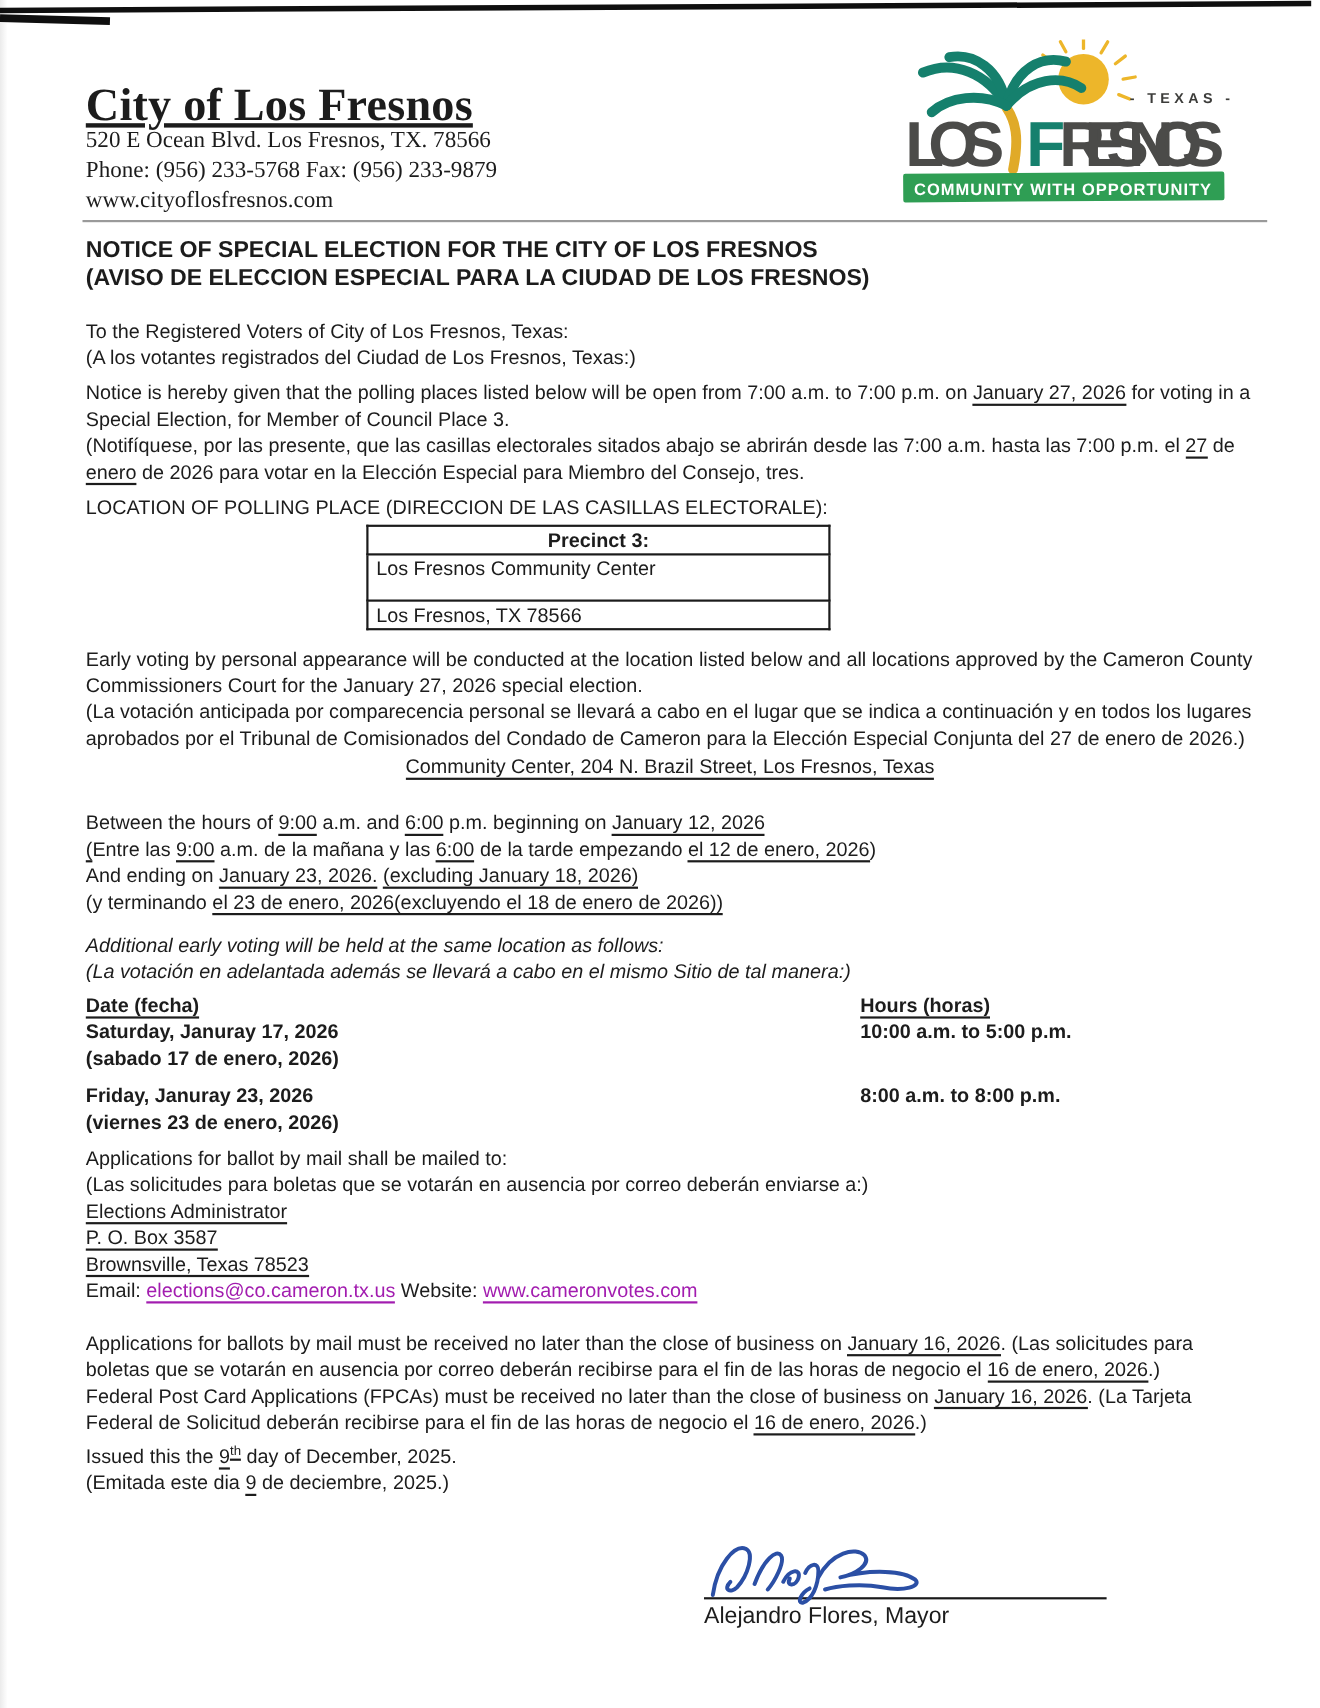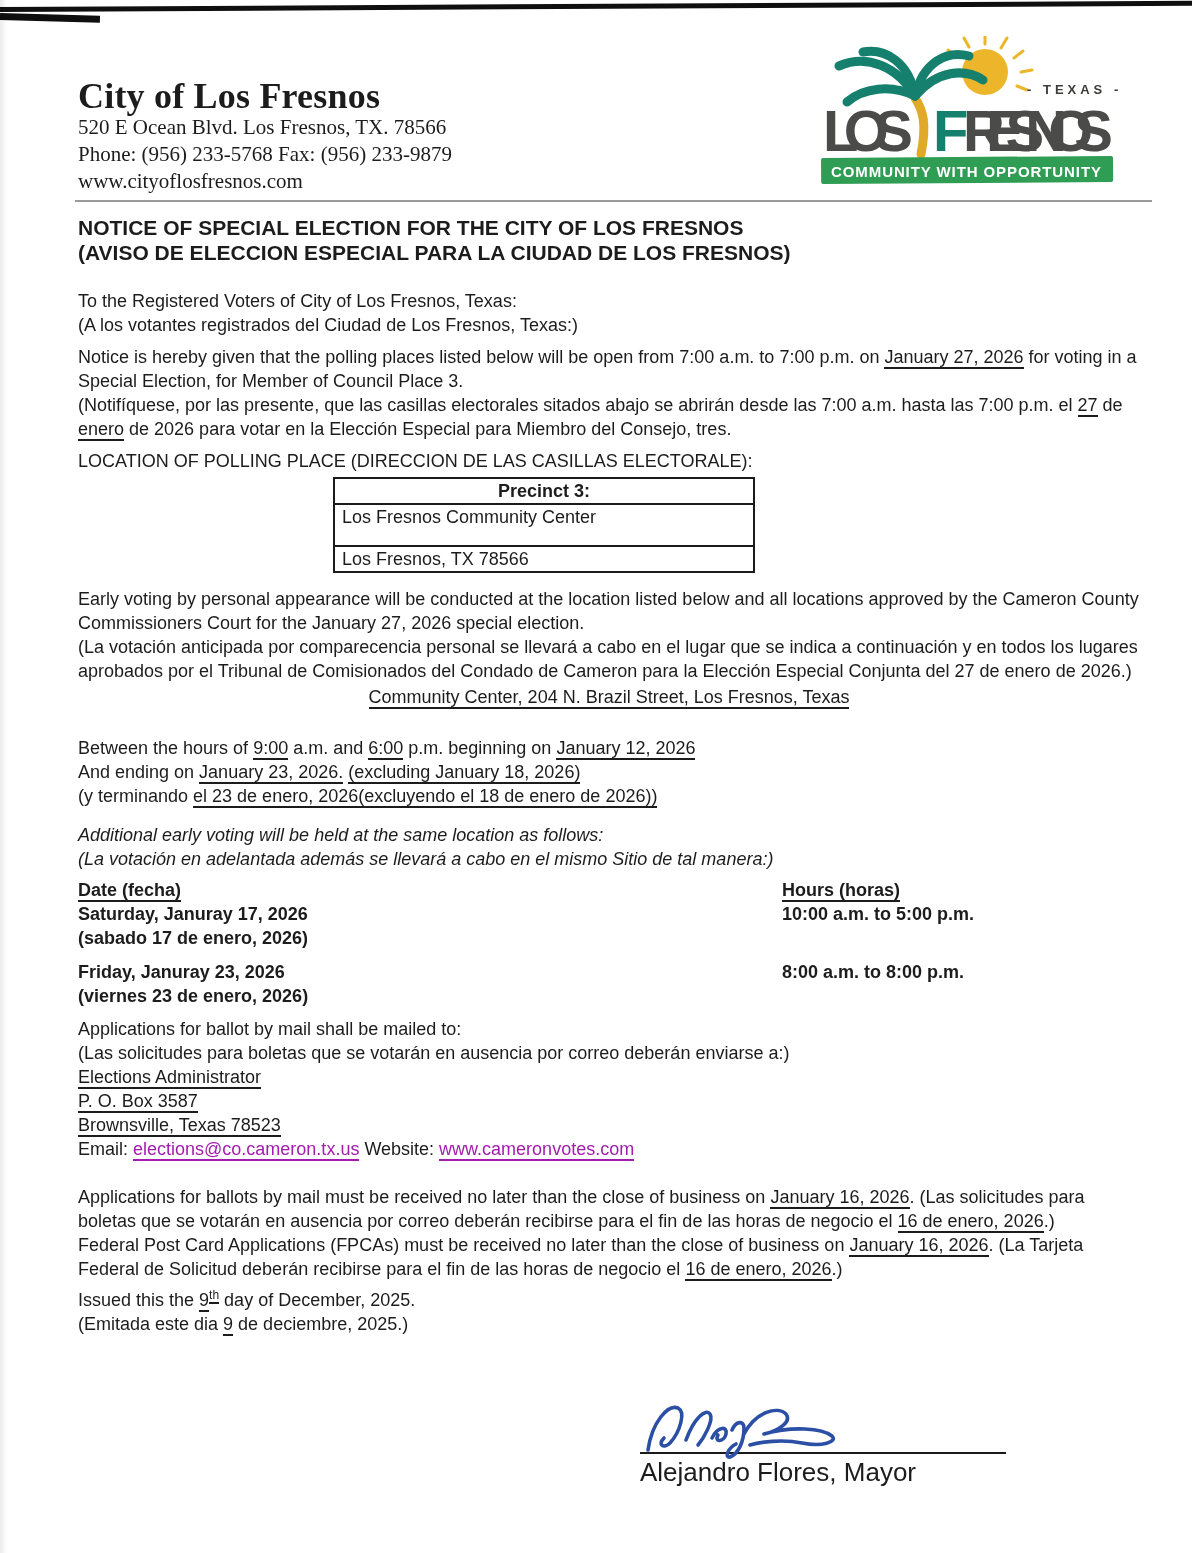--- a/index.html
+++ b/index.html
@@ -9,21 +9,21 @@
     font-family:"Liberation Sans", sans-serif;
   }
   
   .scan-band{position:absolute;background:#0f0f0f;}
   #band1{top:7px;left:0;width:1192px;height:5px;transform:rotate(-0.30deg);transform-origin:left center;}
   #band2{top:13px;left:0;width:100px;height:7px;transform:rotate(1.6deg);transform-origin:left center;}
   #edge-left{position:absolute;left:0;top:0;width:7px;height:100%;
     background:linear-gradient(to right, rgba(0,0,0,0.08), rgba(0,0,0,0));}
   
   #header-block{position:absolute;left:78px;top:78px;font-family:"Liberation Serif", serif;}
-  #org-name{font-size:36px;font-weight:bold;line-height:36px;letter-spacing:0.2px;}
+  #org-name{font-size:42px;font-weight:bold;line-height:36px;letter-spacing:0.2px;text-decoration:underline;}
   .org-line{font-size:21px;line-height:27px;}
   #city-logo{position:absolute;left:815px;top:36px;width:305px;height:152px;}
   #header-divider{position:absolute;left:75px;top:200px;width:1077px;height:2px;background:#9a9a9a;}
   
   #doc-content{position:absolute;left:78px;top:206px;width:1062px;font-size:18px;line-height:24px;}
   .title{font-weight:bold;font-size:21px;line-height:25px;margin-top:9px;}
   
   .tline{min-height:24px;}
   .u{border-bottom:2px solid currentColor;}
   .sup{vertical-align:super;font-size:12px;line-height:0;}
@@ -36,21 +36,21 @@
   .ptable td.tall{height:38px;vertical-align:top;border-radius:14px;}
   
   .schedule{display:flex;font-weight:bold;}
   .sch-left{width:704px;flex:none;}
   .sch-right{flex:none;}
   .sch-gap{height:10px;}
   
   #signature-block{position:absolute;left:640px;top:1398px;width:420px;}
   #signature-svg{display:block;}
   #signature-line{width:366px;height:0;border-top:2px solid #1a1a1a;margin-top:-8px;}
-  #signatory-name{font-size:26px;margin-top:3px;}
+  #signatory-name{font-size:21px;margin-top:3px;}
 </style>
 </head>
 <body>
 
 <div id="band1" class="scan-band"></div>
 <div id="band2" class="scan-band"></div>
 <div id="edge-left"></div>
 
 <div id="header-block">
   <div id="org-name">City of Los Fresnos</div>
@@ -133,20 +133,21 @@
       </table>
       <div class="block para" style="margin-top: 14px;">
         <div class="tline"><span>Early voting by personal appearance will be conducted at the location listed below and all locations approved by the Cameron County Commissioners Court for the January 27, 2026 special election.</span></div>
         <div class="tline"><span>(La votación anticipada por comparecencia personal se llevará a cabo en el lugar que se indica a continuación y en todos los lugares aprobados por el Tribunal de Comisionados del Condado de Cameron para la Elección Especial Conjunta del 27 de enero de 2026.)</span></div>
       </div>
       <div class="block center" style="margin-top: 2px;">
         <div class="tline"><span class="u">Community Center, 204 N. Brazil Street, Los Fresnos, Texas</span></div>
       </div>
       <div class="block para" style="margin-top: 27px;">
         <div class="tline"><span>Between the hours of </span><span class="u">9:00</span><span> a.m. and </span><span class="u">6:00</span><span> p.m. beginning on </span><span class="u">January 12, 2026 </span></div>
+        <div class="tline"><span class="u">(</span><span>Entre las </span><span class="u">9:00</span><span> a.m. de la mañana y las </span><span class="u">6:00</span><span> de la tarde empezando </span><span class="u">el 12 de enero, 2026</span><span>)</span></div>
         <div class="tline"><span>And ending on </span><span class="u">January 23, 2026.</span><span> </span><span class="u">(excluding January 18, 2026)</span></div>
         <div class="tline"><span>(y terminando </span><span class="u">el 23 de enero, 2026(excluyendo el 18 de enero de 2026))</span></div>
       </div>
       <div class="block para" style="margin-top: 15px; font-style: italic;">
         <div class="tline"><span>Additional early voting will be held at the same location as follows:</span></div>
         <div class="tline"><span>(La votación en adelantada además se llevará a cabo en el mismo Sitio de tal manera:)</span></div>
       </div>
       <div class="schedule" style="margin-top: 7px;">
         <div class="sch-left">
           <div class="tline"><span class="u">Date (fecha)</span></div>

